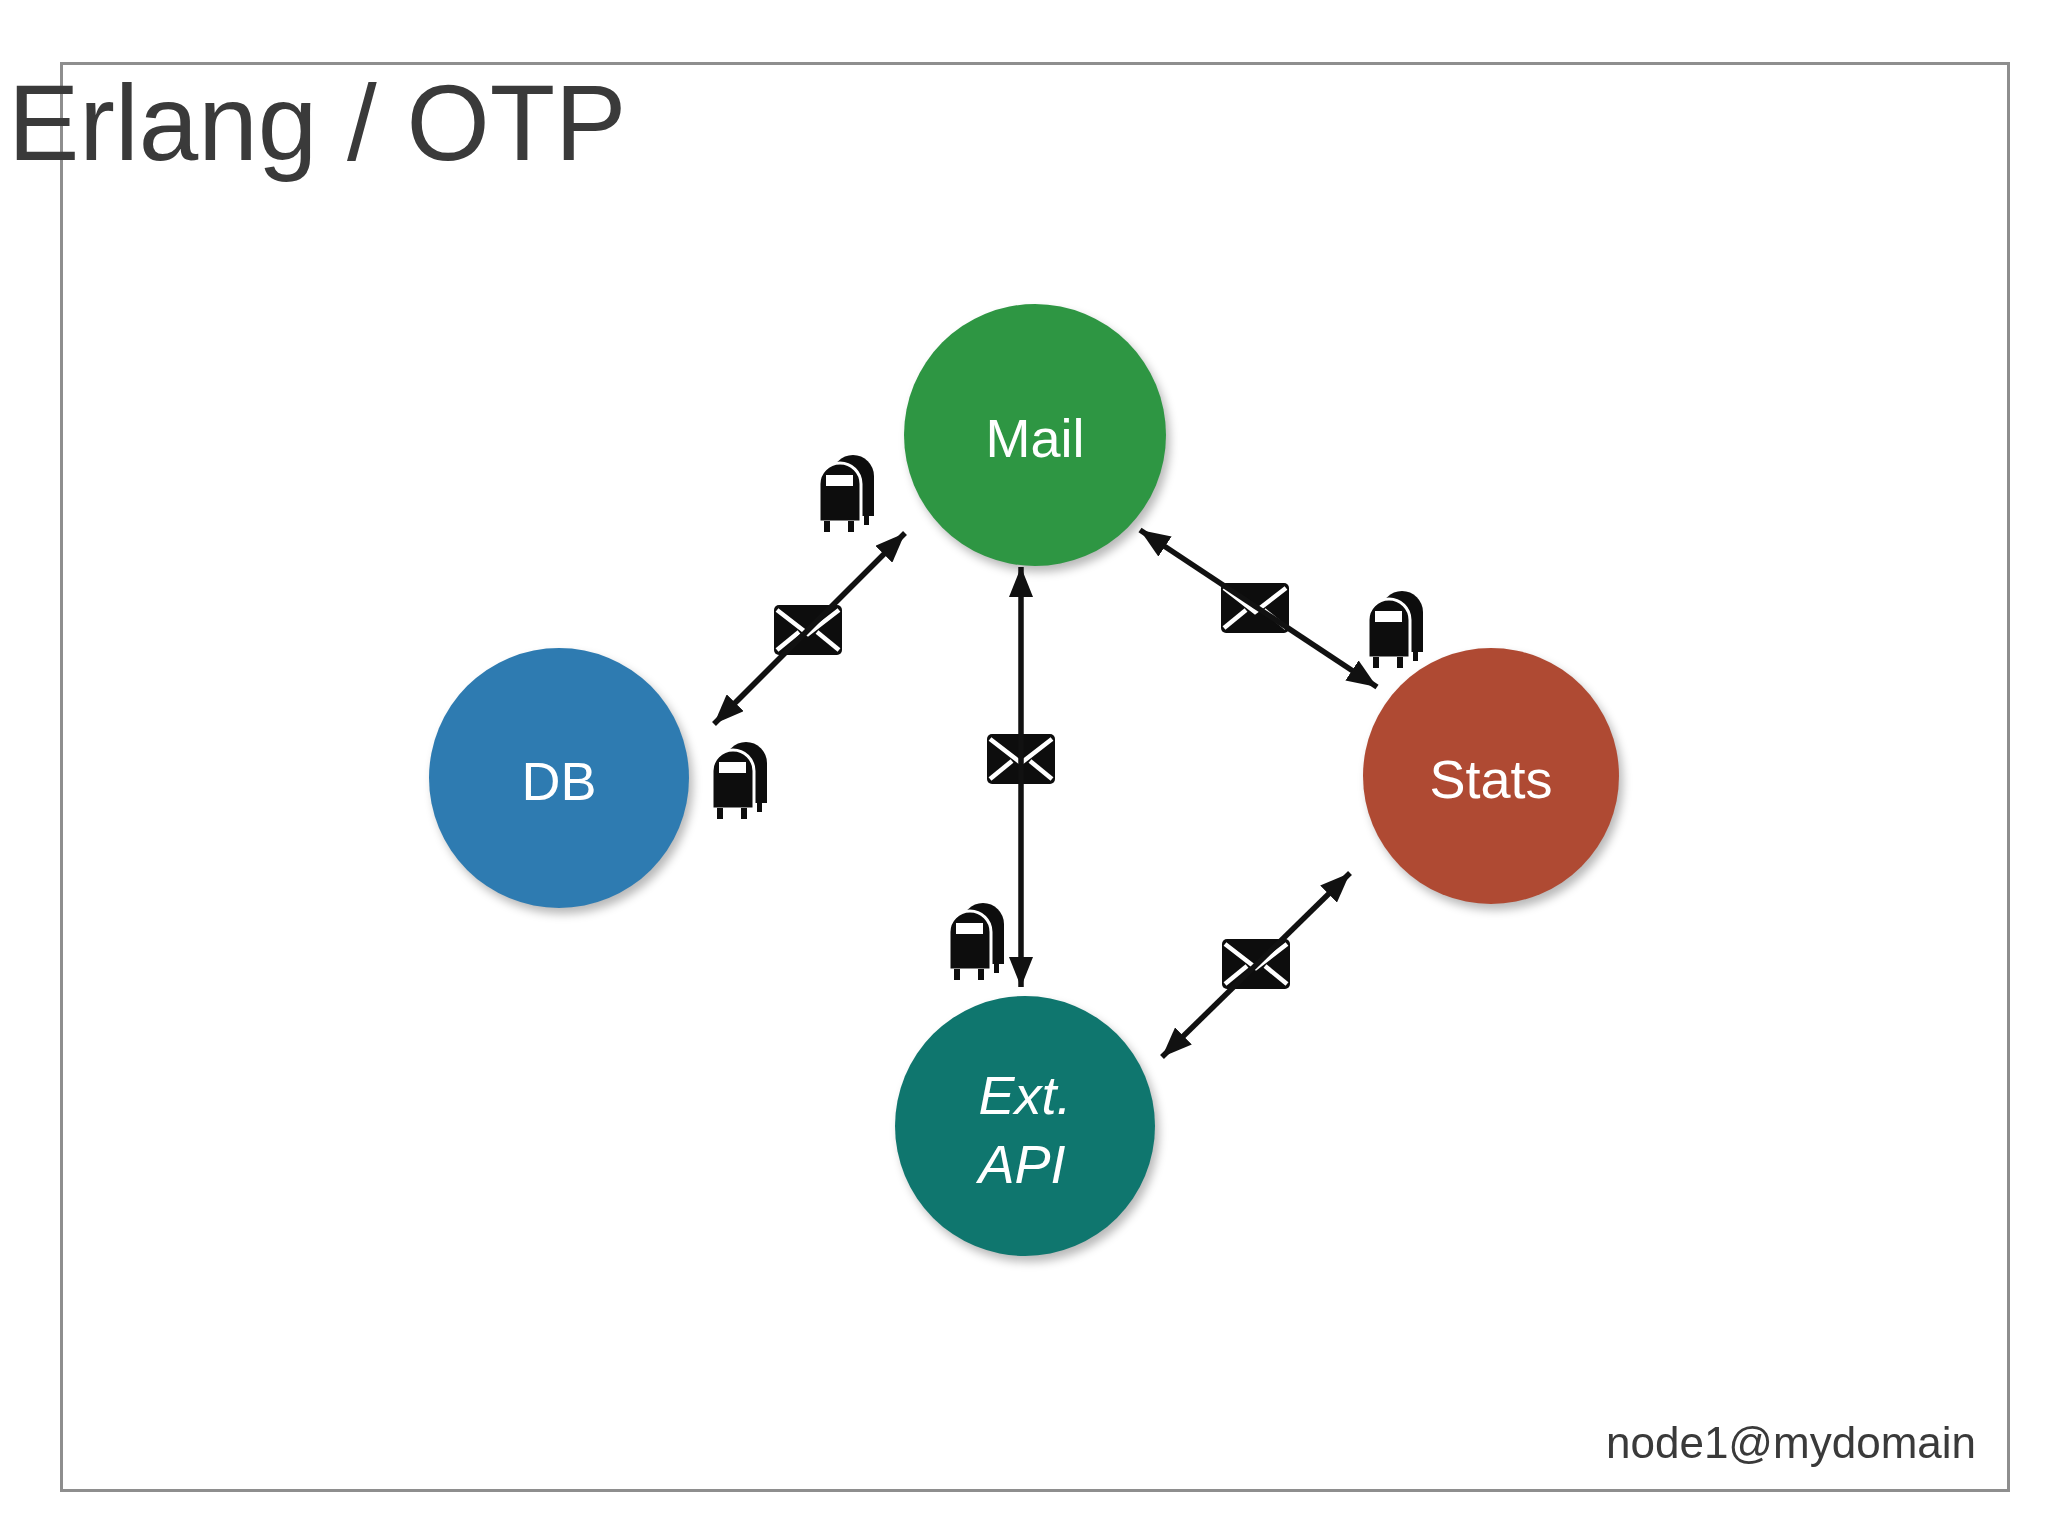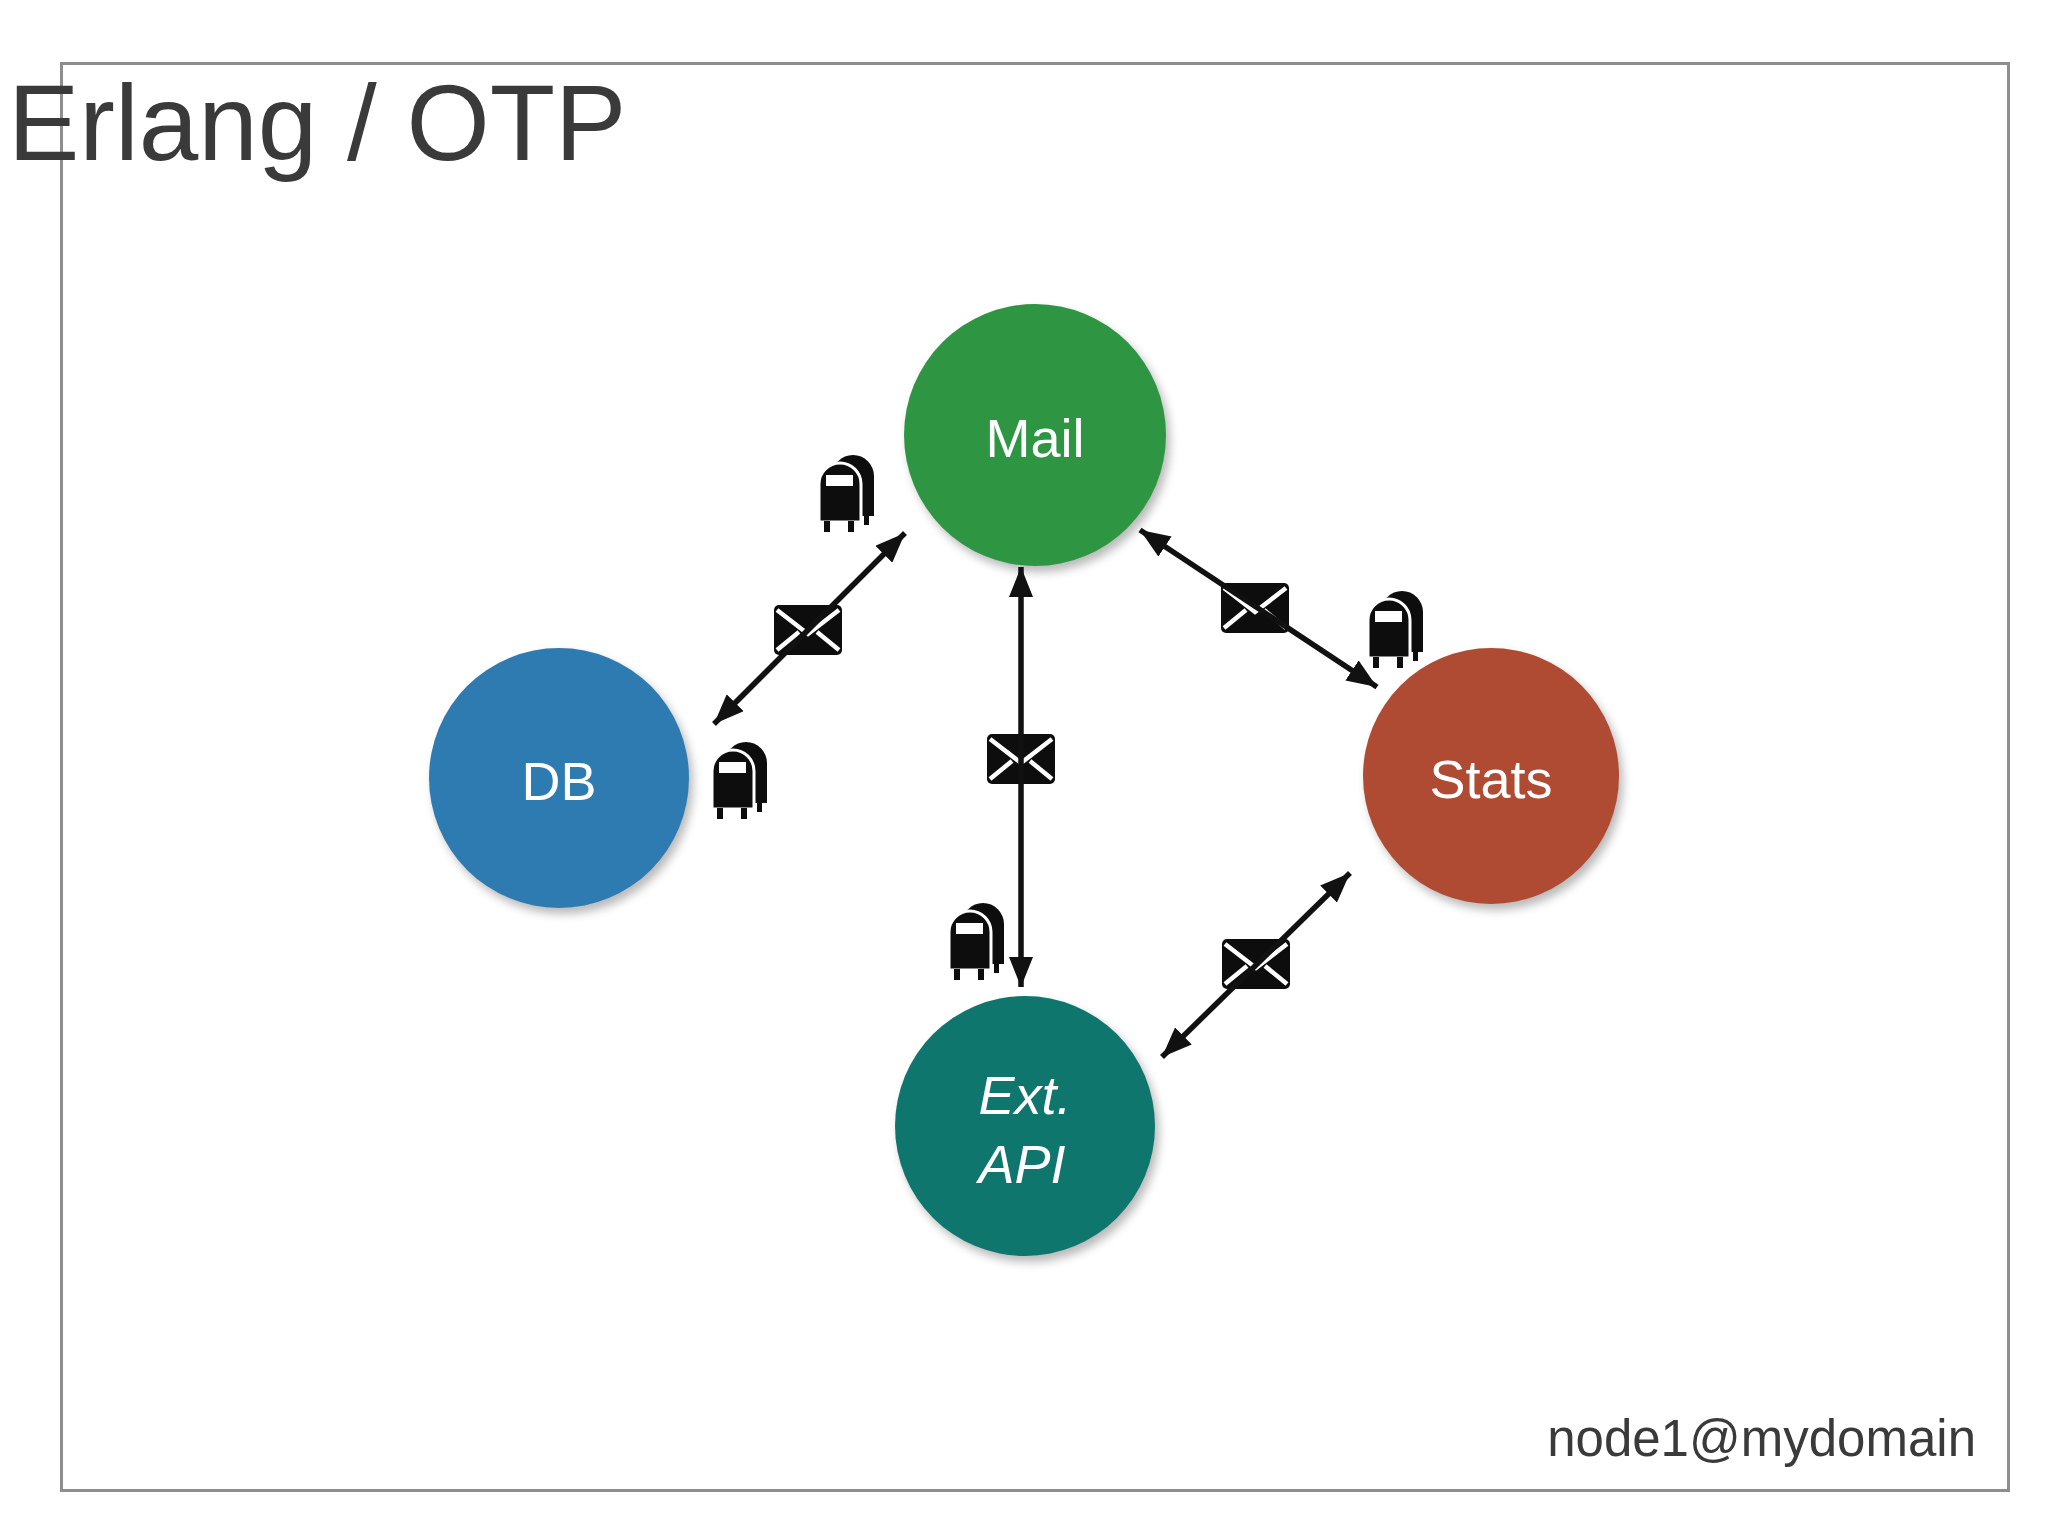--- a/index.html
+++ b/index.html
@@ -20,21 +20,21 @@
     color:#ffffff;box-shadow:4px 6px 10px rgba(0,0,0,0.28);
   }
   .node .lbl{font-size:54px;line-height:1.28;text-align:left;font-weight:400;margin-top:8px;}
   .node-mail   {left:904px;top:304px;width:262px;height:262px;}
   .node-db     {left:429px;top:648px;width:260px;height:260px;}
   .node-stats  {left:1363px;top:648px;width:256px;height:256px;}
   .node-extapi {left:895px;top:996px;width:260px;height:260px;}
   .icon{position:absolute;}
   .arrows{position:absolute;left:0;top:0;width:2048px;height:1536px;z-index:5;pointer-events:none;}
   .footer{
-    position:absolute;right:72px;bottom:68px;font-size:51px;color:#3a3a3a;font-weight:400;
+    position:absolute;right:72px;bottom:68px;font-size:44px;color:#3a3a3a;font-weight:400;
   }
 </style>
 </head>
 <body>
 
 <div class="canvas">
 
   <div class="frame"></div>
 
   <div class="title">Erlang / OTP</div>

